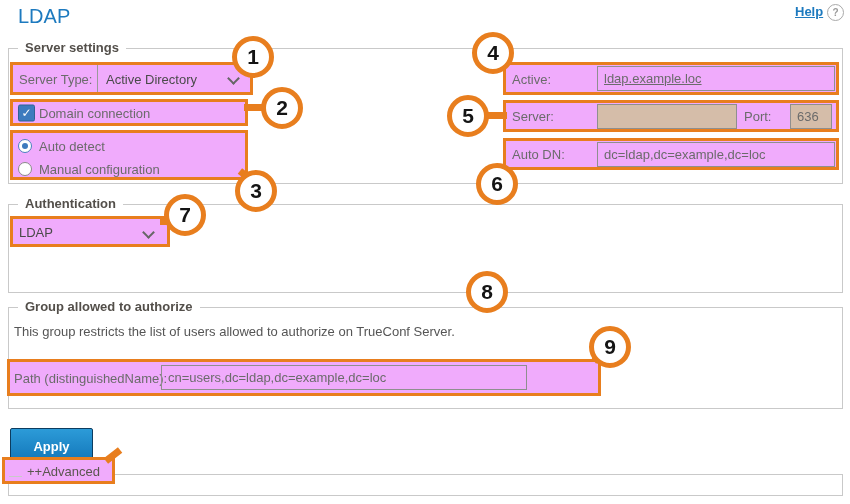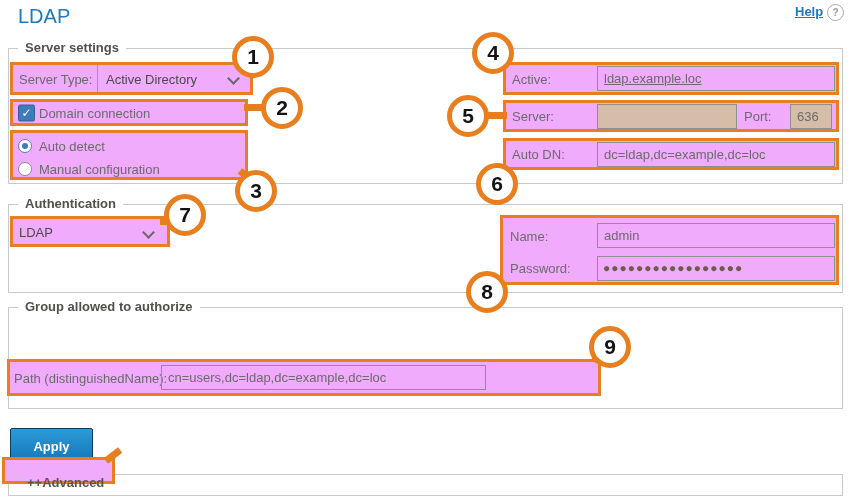--- a/index.html
+++ b/index.html
@@ -46,21 +46,21 @@
   .browse{position:absolute;left:490px;top:5px;width:96px;height:27px;border:none;border-radius:3px;background:#d3bba7;
           color:rgba(255,255,255,0.65);font-weight:bold;font-size:13px;font-family:"Liberation Sans","DejaVu Sans",sans-serif;}
 
   
   .callout{position:absolute;width:32px;height:32px;border:5px solid #e87e1e;border-radius:50%;background:#fff;
            display:flex;align-items:center;justify-content:center;font-weight:bold;font-size:21px;color:#141414;z-index:6;}
   .stub{position:absolute;height:7px;background:#e87e1e;z-index:5;}
 
   .desc{position:absolute;color:#555;white-space:nowrap;}
   .fsline{position:absolute;background:#c9c9c9;}
-  .advlegend{position:absolute;left:22px;top:4px;font-weight:bold;color:#5a564f;margin-top:11px;}
+  .advlegend{position:absolute;left:22px;top:4px;font-weight:normal;color:#5a564f;}
 </style>
 </head>
 <body>
 
 <div id="page">
 
   <div class="title">LDAP</div>
   <a class="help-link">Help</a>
   <div class="help-q">?</div>
 
@@ -106,33 +106,28 @@
   </div>
 
   <div class="fs" style="left:8px;top:204px;width:833px;height:87px"></div>
   <div class="legend" style="left:18px;top:196px">Authentication</div>
 
   <div class="hl" style="left:10px;top:216px;width:160px;height:31px" style2="cursor:pointer">
     <span class="selval" style="left:6px">LDAP</span>
     <span class="chev" style="right:14px;top:9px"></span>
   </div>
 
-  <div class="hl" style="left:500px;top:215px;width:339px;height:70px">
-    <span class="rlabel" style="left:7px;top:11px">Name:</span>
-    <input class="tinput" style="left: 94px; top: 5px; width: 238px;" readonly="" value="admin">
-    <span class="rlabel" style="left:7px;top:43px">Password:</span>
-    <div class="pwdots" style="left:94px;top:38px;width:238px">●●●●●●●●●●●●●●●●●</div>
-  </div>
 
   <div class="fs" style="left:8px;top:307px;width:833px;height:100px"></div>
   <div class="legend" style="left:18px;top:299px">Group allowed to authorize</div>
+  <div class="desc" style="left:14px;top:324px">This group restricts the list of users allowed to authorize on TrueConf Server.</div>
 
   <div class="hl" style="left:7px;top:359px;width:594px;height:37px">
     <span class="flabel" style="left:4px">Path (distinguishedName):</span>
-    <input class="tinput" style="left: 151px; top: 3px; width: 325px;" readonly="" value="cn=users,dc=ldap,dc=example,dc=loc">
+    <input class="tinput" style="left: 151px; top: 3px; width: 366px;" readonly="" value="cn=users,dc=ldap,dc=example,dc=loc">
   </div>
 
   <button class="apply">Apply</button>
 
   <div class="fs" style="left:8px;top:474px;width:833px;height:20px"></div>
 
   <div class="hl" style="left:2px;top:457px;width:113px;height:27px">
     <span class="fsline" style="left:4px;top:16px;width:13px;height:1px"></span>
     <span class="advlegend">++Advanced</span>
   </div>

